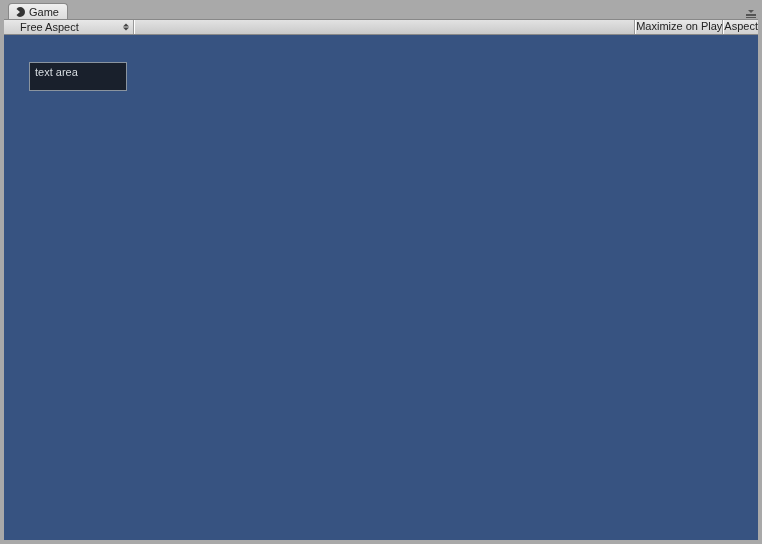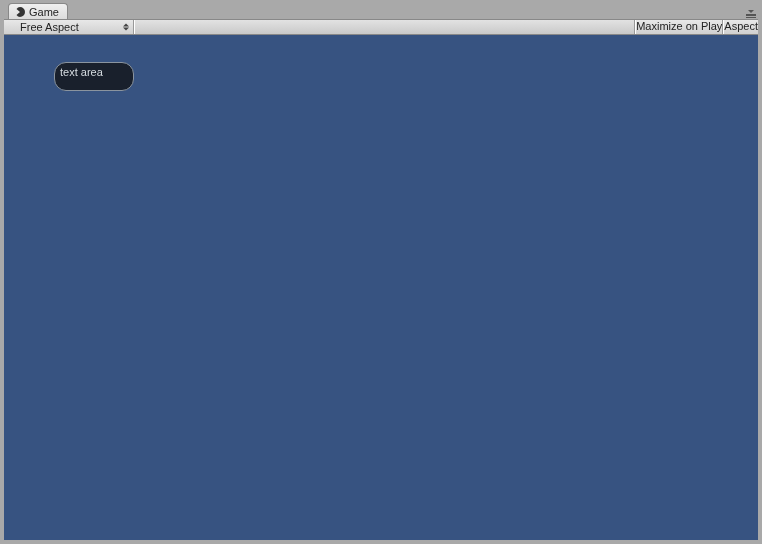--- a/index.html
+++ b/index.html
@@ -135,31 +135,30 @@
       left: 4px;
       right: 4px;
       top: 35px;
       bottom: 4px;
       background: #375381;
     }
     .text-area-box {
       position: absolute;
       left: 25px;
       top: 27px;
-      width: 80px;
+      width: 98px;
       height: 29px;
       background: #19202c;
       border: 1px solid #8a949f;
-      border-radius: 12px;
+      border-radius: 0;
       padding: 3px 5px;
       color: #d7dde2;
       font-size: 11px;
       font-family: Arial, sans-serif;
       text-align: left;
-      margin-left: 25px;
     }
   </style>
 </head>
 <body>
 
 <div class="tab-bar">
   <div class="tab">
     <span class="icon">
       <svg width="10" height="10" viewBox="0 0 10 10">
         <path d="M5 0 A5 5 0 1 1 5 10 A5 5 0 0 1 1.5 8 L5 5 L1.5 2 A5 5 0 0 1 5 0 Z" fill="#333"></path>

